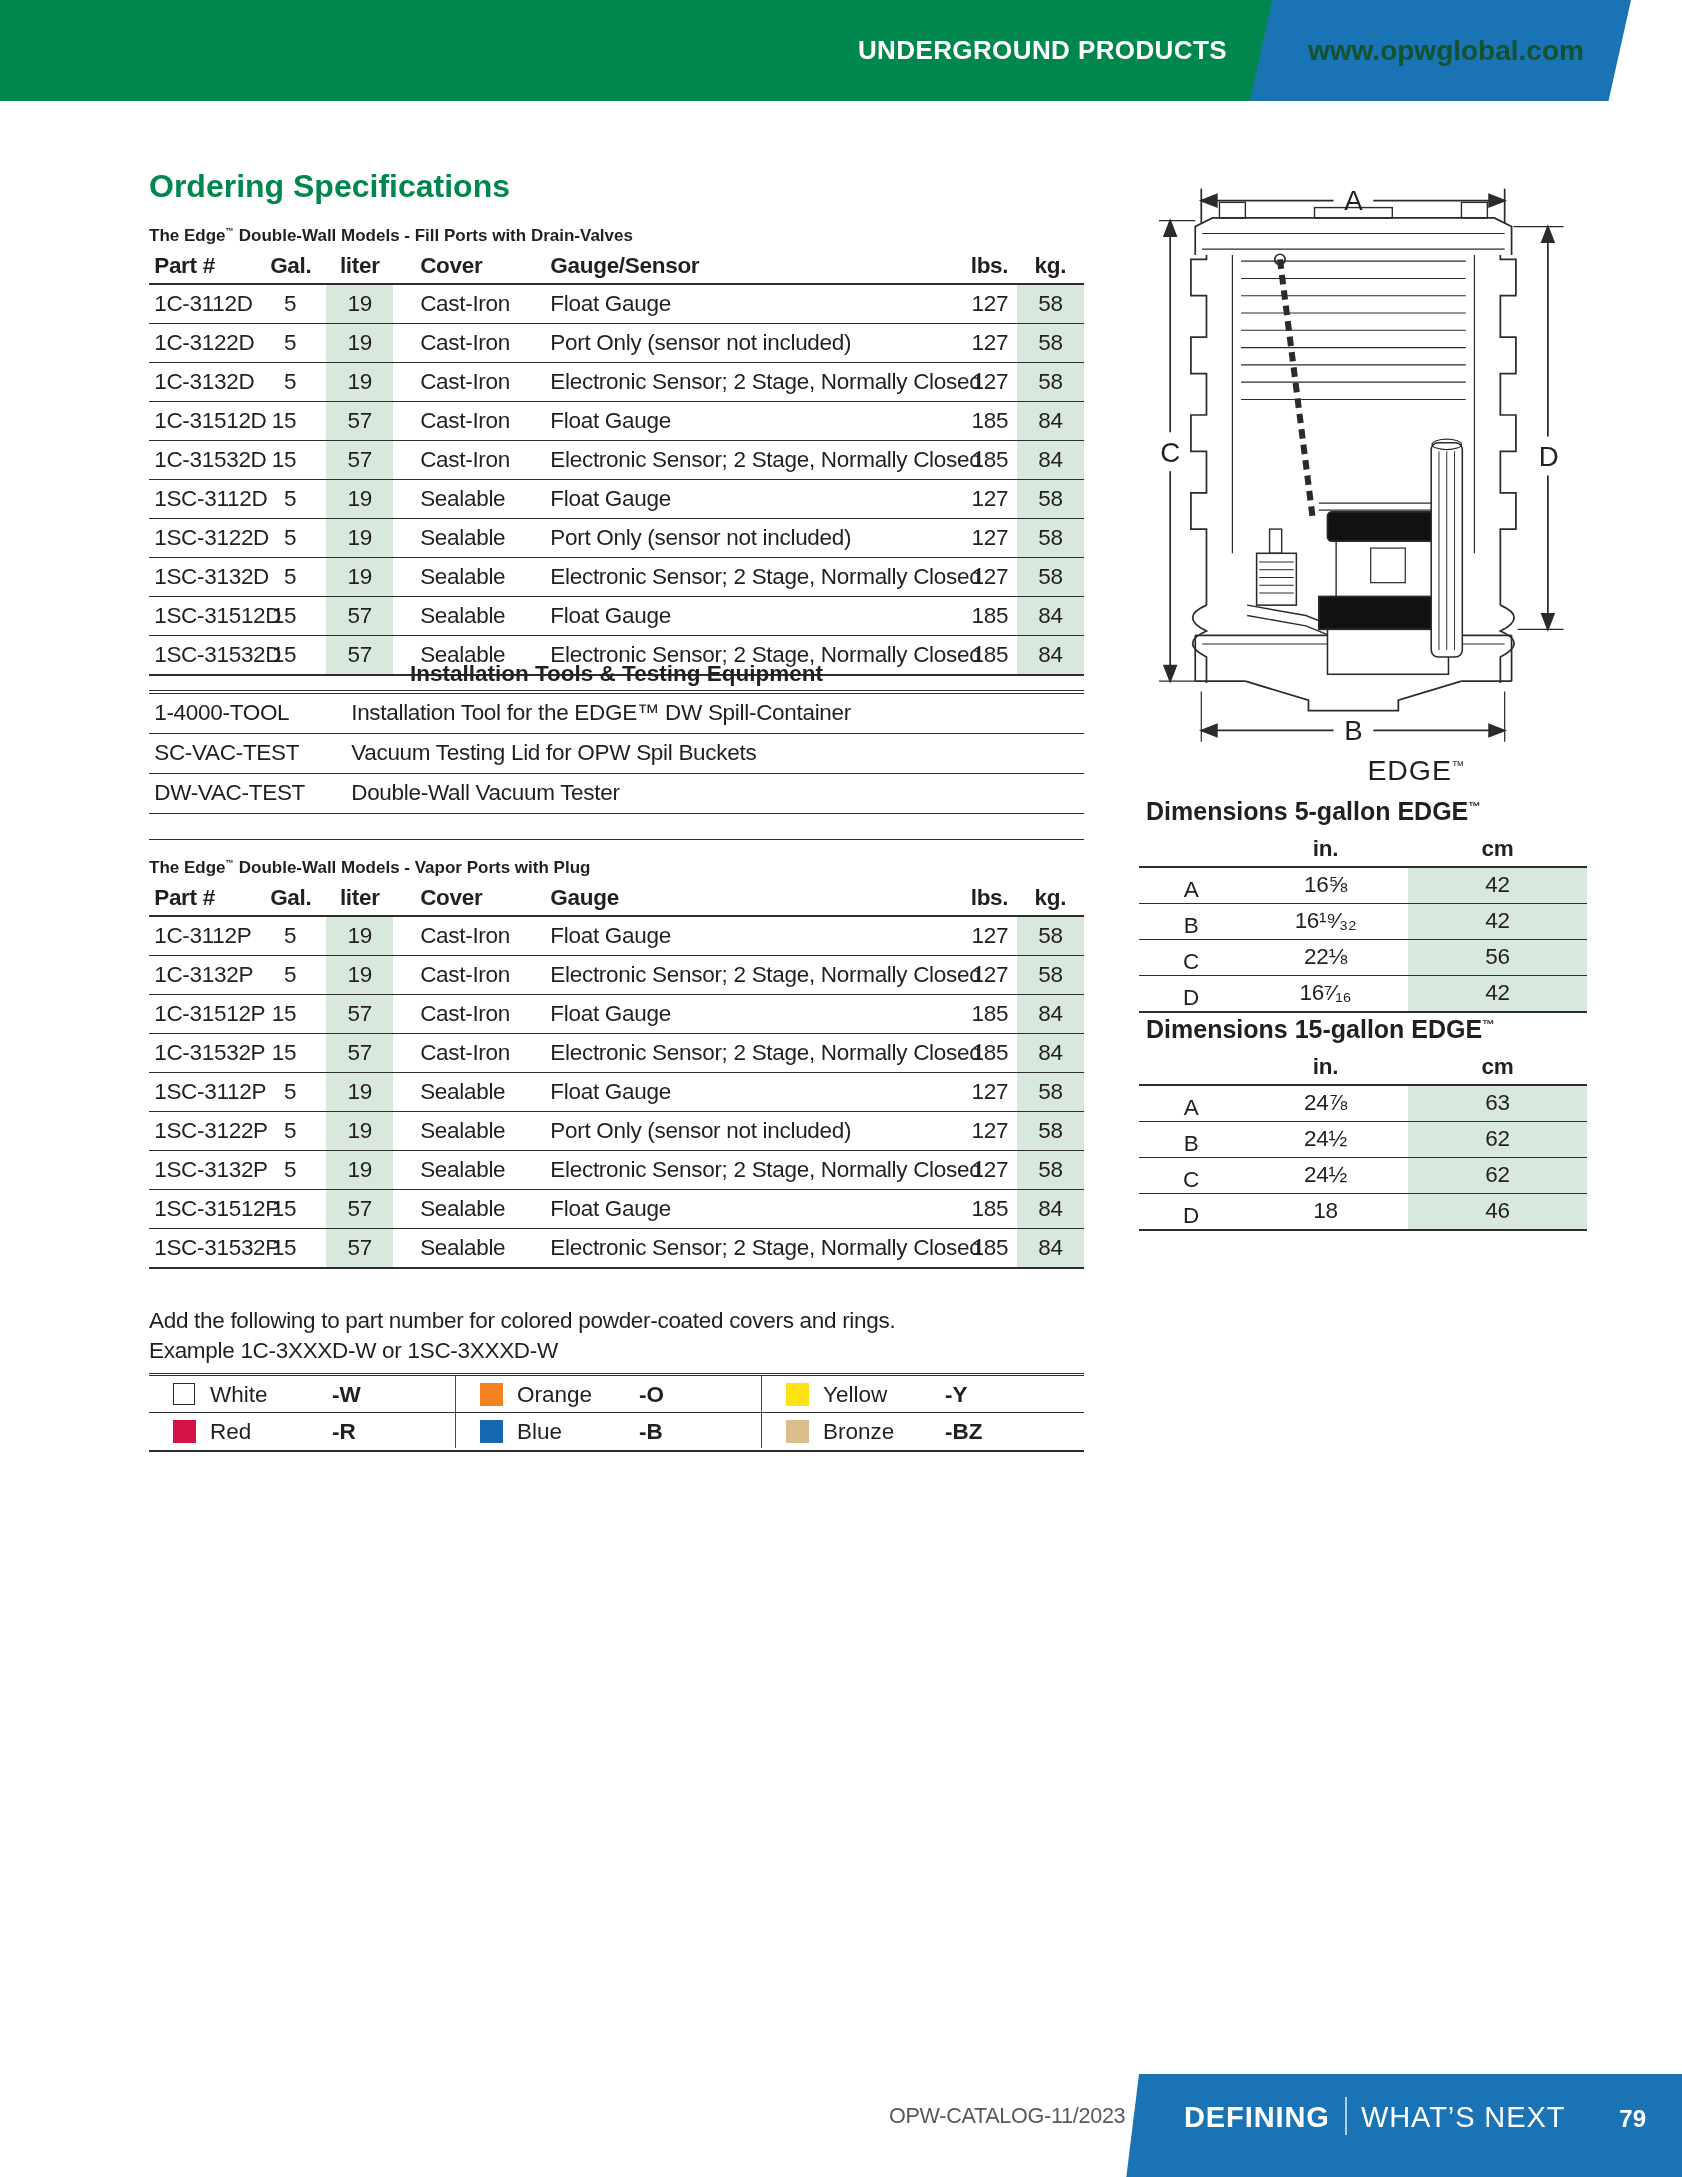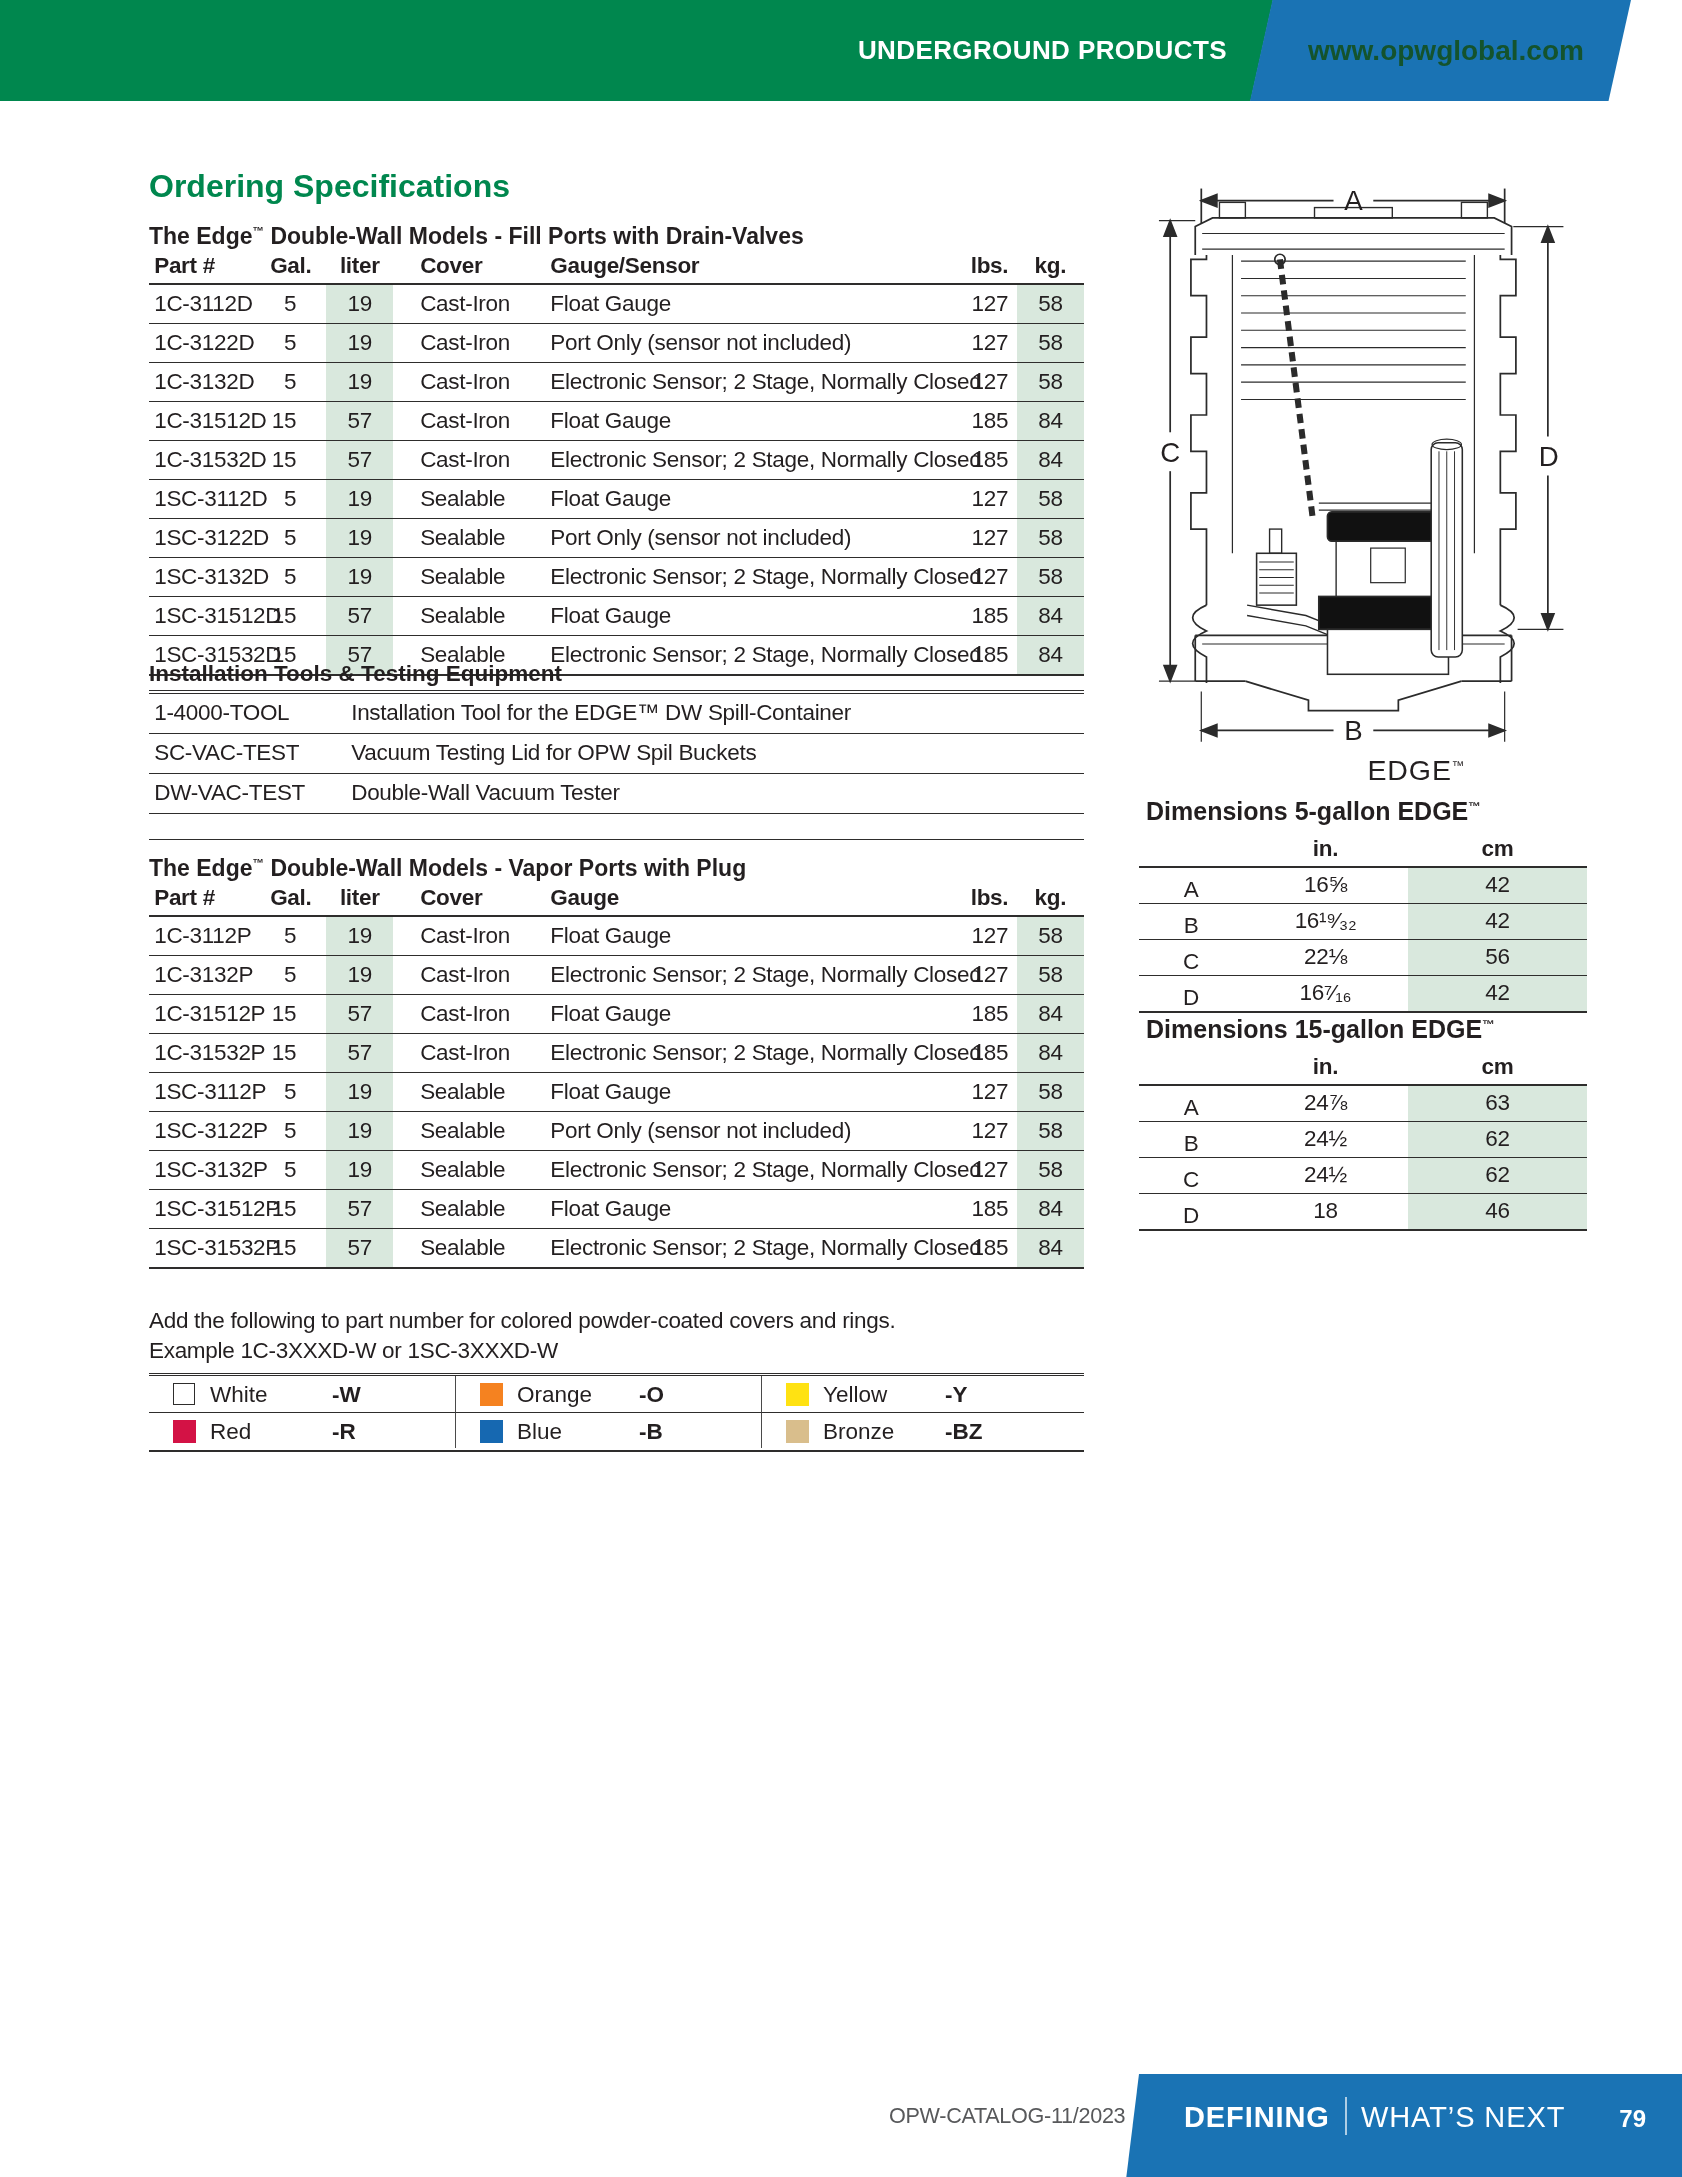--- a/index.html
+++ b/index.html
@@ -12,40 +12,40 @@
             clip-path:polygon(22.5px 0,100% 0,calc(100% - 22.5px) 100%,0 100%);}
   .hdr-left-text{position:absolute;left:821px;top:35px;width:406px;text-align:right;
                  color:#fff;font-size:26px;font-weight:bold;letter-spacing:0.4px;}
   .hdr-right-text{position:absolute;left:1273px;top:35px;width:346px;text-align:center;
                   color:#14532d;font-size:28px;font-weight:bold;}
   
   .h1{position:absolute;left:149px;top:168px;font-size:32px;font-weight:bold;color:#00874e;}
   sup.tm{font-size:.5em;vertical-align:super;font-weight:bold;}
   
   .tbl-block{position:absolute;left:149px;width:935px;}
-  .tbl-title{font-size:23px;font-weight:bold;height:28px;line-height:26px;white-space:nowrap;}
+  .tbl-title{font-size:17px;font-weight:bold;height:28px;line-height:26px;white-space:nowrap;}
   table.spec{border-collapse:collapse;table-layout:fixed;width:935px;letter-spacing:-0.3px;}
   table.spec th{font-size:22.5px;font-weight:bold;height:33px;vertical-align:bottom;padding:0 0 3.5px 0;
                 border-bottom:2.6px solid #2e2d2c;white-space:nowrap;}
   table.spec td{font-size:22.5px;height:38px;padding:0;white-space:nowrap;overflow:visible;}
   table.spec tbody td{border-top:1.7px solid #2e2d2c;}
   table.spec tbody tr:first-child td{border-top:0;}
   table.spec tbody tr:last-child td{border-bottom:2.6px solid #2e2d2c;}
   .al{text-align:left;padding-left:5.2px!important;}
   .ar{text-align:right;}
   .ac{text-align:center;}
   .pr35{padding-right:30px!important;}
   .pr10{padding-right:8.6px!important;}
   td.greencol, .greencol-bg{background:#d9e8dd;}
   
   table.tools{border-collapse:collapse;table-layout:fixed;width:935px;letter-spacing:-0.3px;
               border-top:4.3px double #2e2d2c;border-bottom:1.7px solid #2e2d2c;}
   table.tools td{font-size:22.5px;height:39px;padding:0 0 0 5.2px;text-align:left;white-space:nowrap;}
   table.tools tr + tr td{border-top:1.7px solid #2e2d2c;}
-  .tools-title{font-size:22.5px;font-weight:bold;height:28.5px;}
+  .tools-title{font-size:22.5px;font-weight:bold;height:28.5px;text-align:center;}
   
   .note{position:absolute;left:149px;top:1306px;font-size:22.5px;line-height:30px;letter-spacing:-0.3px;}
   .colors{position:absolute;left:149px;top:1373px;width:935px;height:74px;
           border-top:3.5px double #2e2d2c;border-bottom:2.6px solid #2e2d2c;
           display:grid;grid-template-columns:307px 306px 322px;grid-template-rows:36px 36px;}
   .color-cell{position:relative;border-top:1.7px solid #2e2d2c;}
   .color-cell:nth-child(-n+3){border-top:0;text-decoration:underline;}
   .color-cell:nth-child(3n+1),.color-cell:nth-child(3n+2){border-right:1.7px solid #4a4a4a;}
   .swatch{position:absolute;left:24px;top:7px;width:23px;height:23px;}
   .swatch.outlined{border:1.7px solid #2e2d2c;width:20px;height:20px;}

